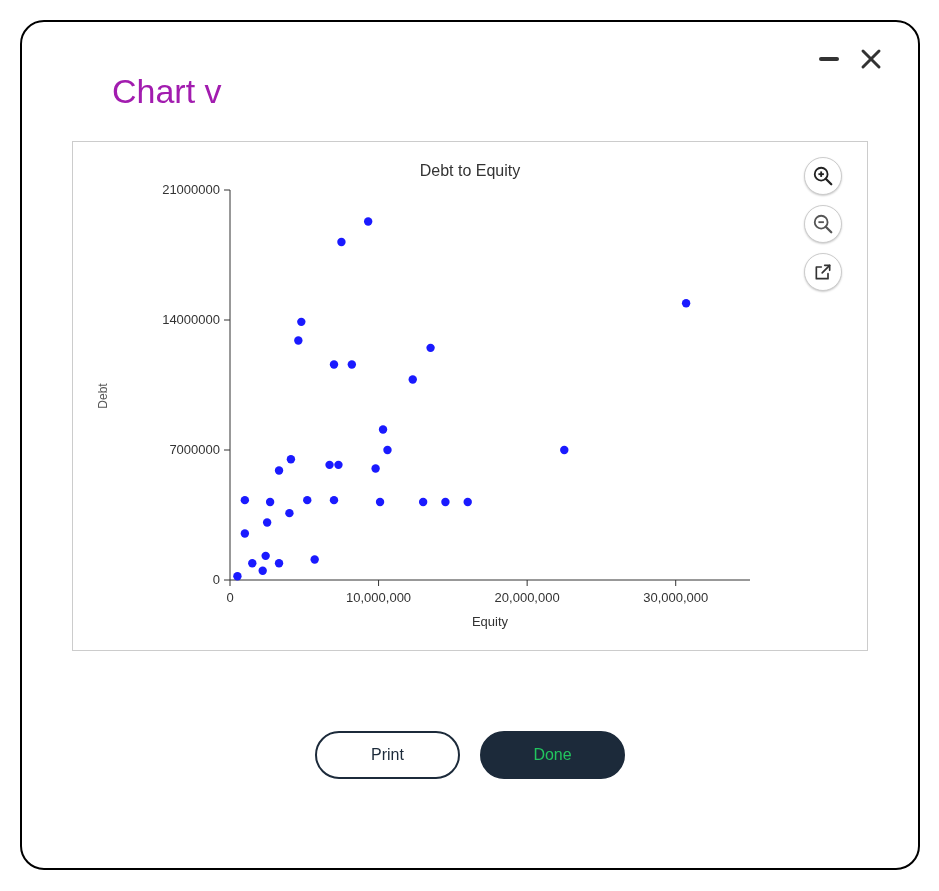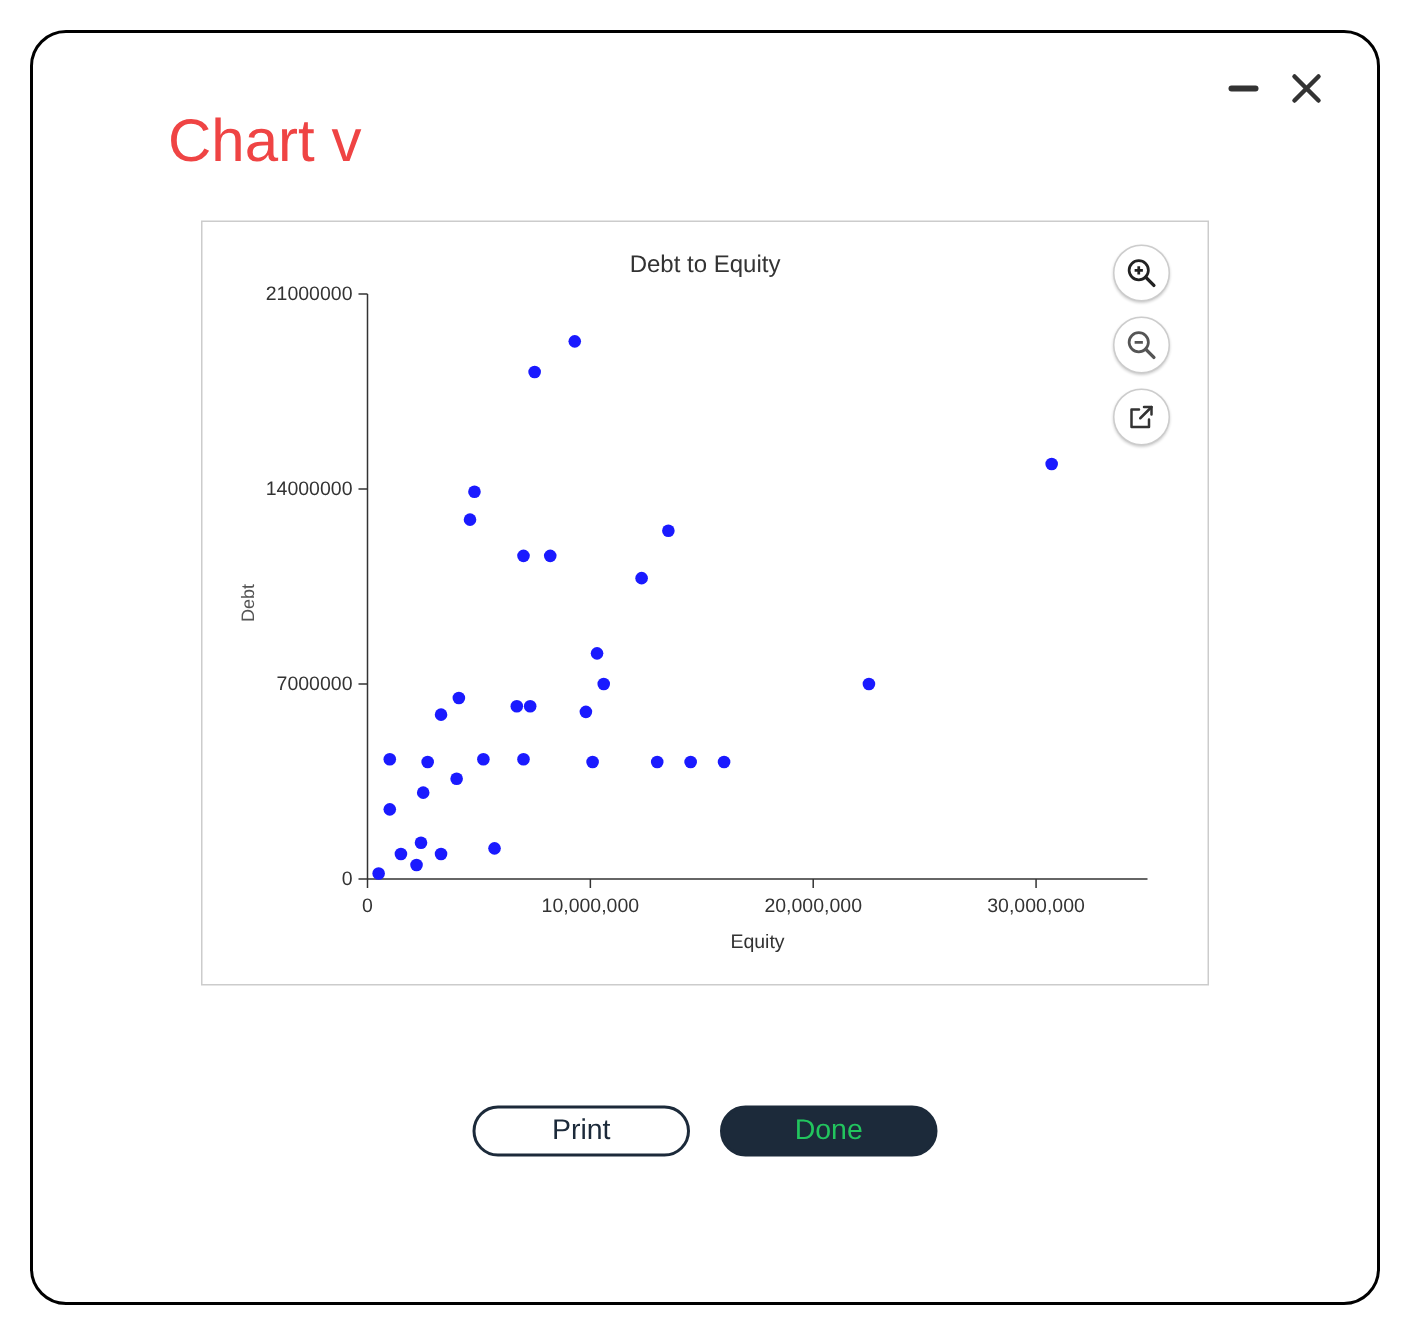--- a/index.html
+++ b/index.html
@@ -37,28 +37,28 @@
     .window-controls .close-btn {
       width: 26px;
       height: 26px;
       display: flex;
       align-items: center;
       justify-content: center;
       cursor: pointer;
       color: #333;
     }
     .dialog-title {
-      font-size: 40px;
-      color: #ef4444;
+      font-size: 34px;
+      color: #a21caf;
       font-weight: 400;
       margin: 20px 0 30px 40px;
     }
     .chart-area {
       border: 1px solid #ccc;
-      width: 672px;
+      width: 796px;
       height: 510px;
       margin: 0 auto;
       position: relative;
       background: #fff;
     }
     .chart-toolbar {
       position: absolute;
       top: 15px;
       right: 25px;
       display: flex;
@@ -96,23 +96,23 @@
       color: #555;
     }
     .footer-buttons {
       display: flex;
       justify-content: center;
       gap: 20px;
       margin-top: 80px;
     }
     .btn {
       min-width: 145px;
-      height: 34px;
+      height: 48px;
       border-radius: 28px;
-      font-size: 19px;
+      font-size: 16px;
       cursor: pointer;
       display: flex;
       align-items: center;
       justify-content: center;
     }
     .btn-outline {
       background: #fff;
       border: 2px solid #1c2a3a;
       color: #1c2a3a;
     }

